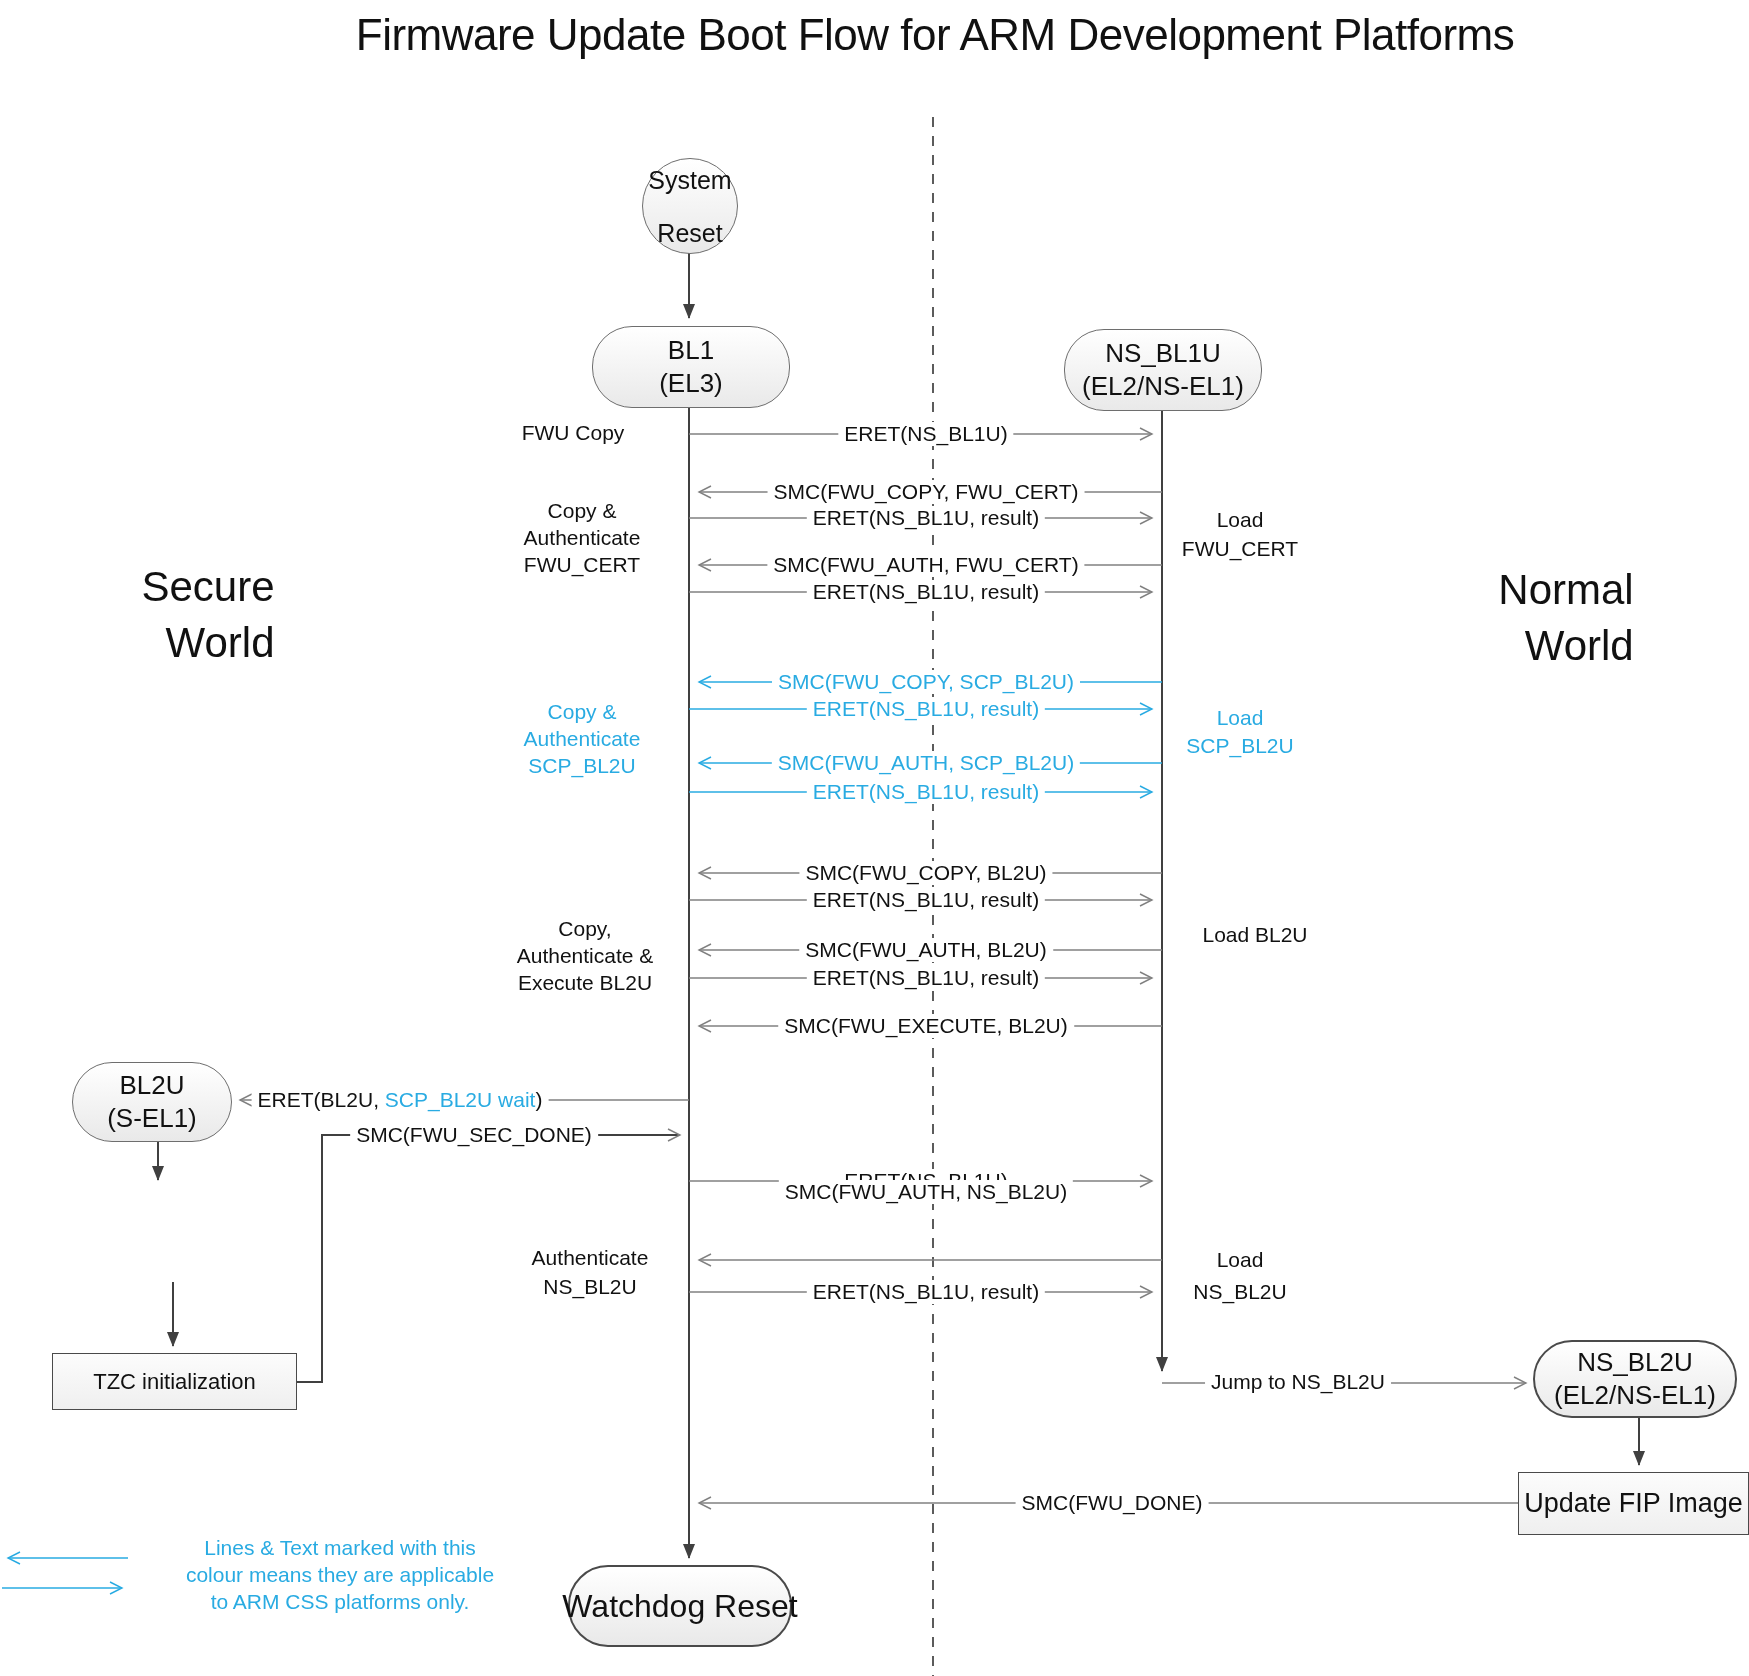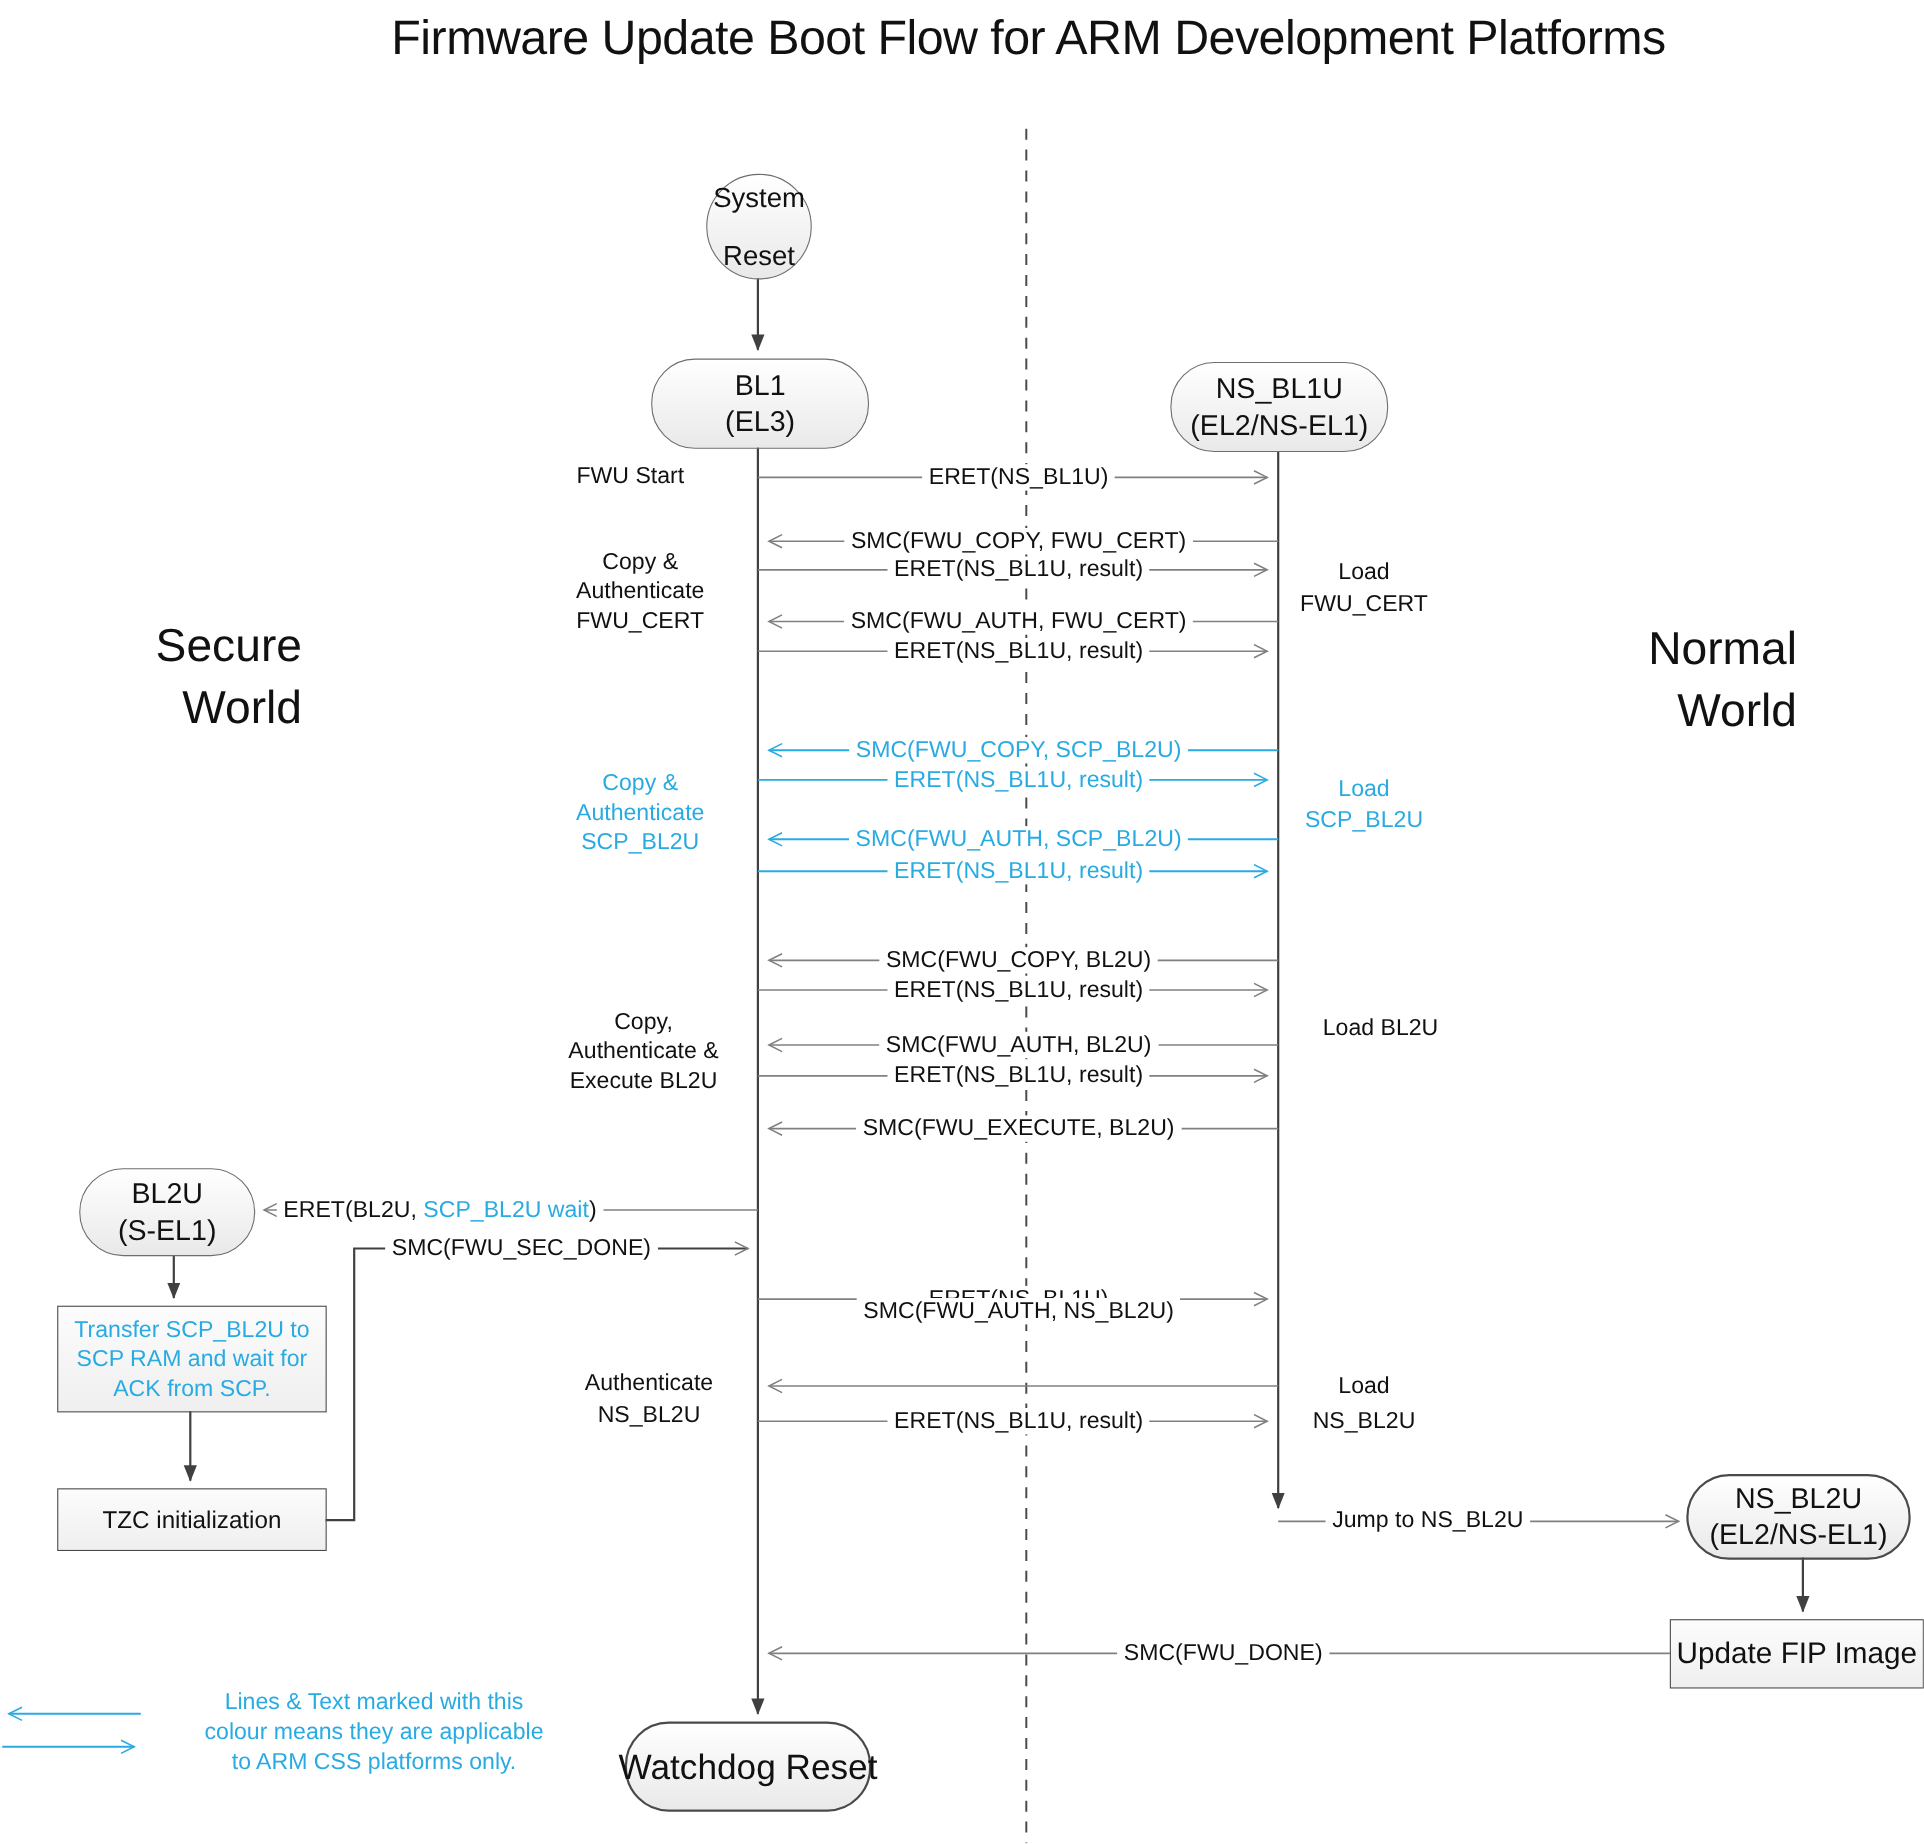--- a/index.html
+++ b/index.html
@@ -121,25 +121,20 @@
   </div>
 
   <div class="node stadium" style="left:568px;top:1565px;width:220px;height:78px;border-color:#4a4a4a;border-width:2px;font-size:32px;">
     <div>Watchdog Reset</div>
   </div>
 
   <div class="rectbox" style="left:1518px;top:1472px;width:229px;height:61px;font-size:27px;">
     <div>Update FIP Image</div>
   </div>
 
-  <div class="rectbox blue" style="left:52px;top:1187px;width:243px;height:95px;font-size:21px;line-height:27px;">
-    <div>Transfer SCP_BL2U to</div>
-    <div>SCP RAM and wait for</div>
-    <div>ACK from SCP.</div>
-  </div>
 
   <div class="rectbox" style="left:52px;top:1353px;width:243px;height:55px;font-size:22px;">
     <div>TZC initialization</div>
   </div>
 
   <div class="mlabel" style="left:926px;top:434px;">ERET(NS_BL1U)</div>
   <div class="mlabel" style="left:926px;top:492px;">SMC(FWU_COPY, FWU_CERT)</div>
   <div class="mlabel" style="left:926px;top:518px;">ERET(NS_BL1U, result)</div>
   <div class="mlabel" style="left:926px;top:565px;">SMC(FWU_AUTH, FWU_CERT)</div>
   <div class="mlabel" style="left:926px;top:592px;">ERET(NS_BL1U, result)</div>
@@ -158,21 +153,21 @@
   <div class="mlabel" style="left:400px;top:1100px;"><span>ERET(BL2U, </span><span class="blue">SCP_BL2U wait</span><span>)</span></div>
   <div class="mlabel" style="left:450px;top:1135px;margin-left:24px;">SMC(FWU_SEC_DONE)</div>
 
   <div class="mlabel" style="left:926px;top:1181px;">ERET(NS_BL1U)</div>
   <div class="mlabel" style="left:926px;top:1192px;">SMC(FWU_AUTH, NS_BL2U)</div>
   <div class="mlabel" style="left:926px;top:1292px;">ERET(NS_BL1U, result)</div>
 
   <div class="mlabel" style="left:1298px;top:1382px;">Jump to NS_BL2U</div>
   <div class="mlabel" style="left:1112px;top:1503px;">SMC(FWU_DONE)</div>
 
-  <div class="slabel" style="left:573px;top:433px;">FWU Start</div>
+  <div class="slabel" style="left:573px;top:433px;">FWU Copy</div>
 
   <div class="slabel" style="left:582px;top:511px;">Copy &amp;</div>
   <div class="slabel" style="left:582px;top:538px;">Authenticate</div>
   <div class="slabel" style="left:582px;top:565px;">FWU_CERT</div>
 
   <div class="slabel" style="left:1240px;top:520px;">Load</div>
   <div class="slabel" style="left:1240px;top:549px;">FWU_CERT</div>
 
   <div class="slabel blue" style="left:582px;top:712px;">Copy &amp;</div>
   <div class="slabel blue" style="left:582px;top:739px;">Authenticate</div>

